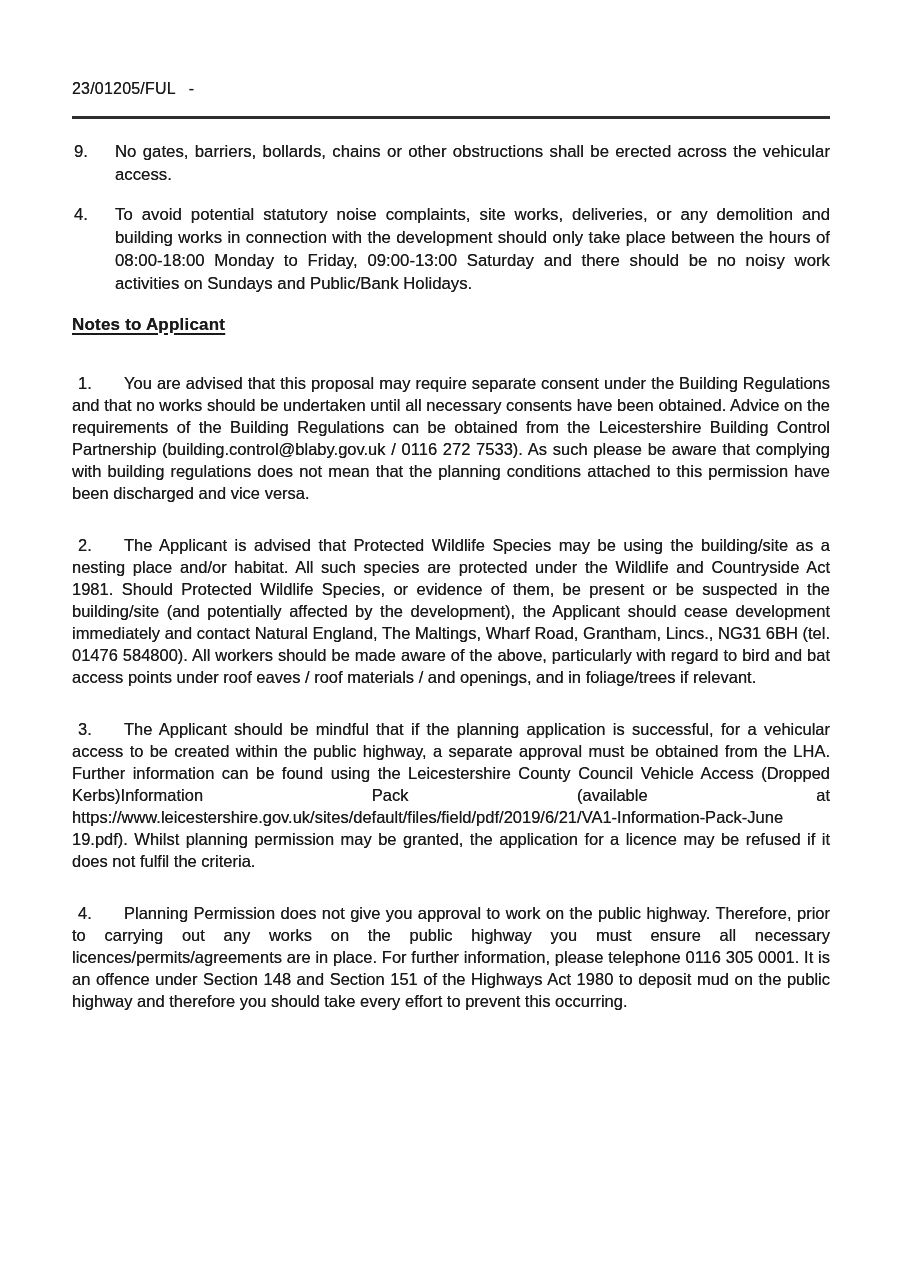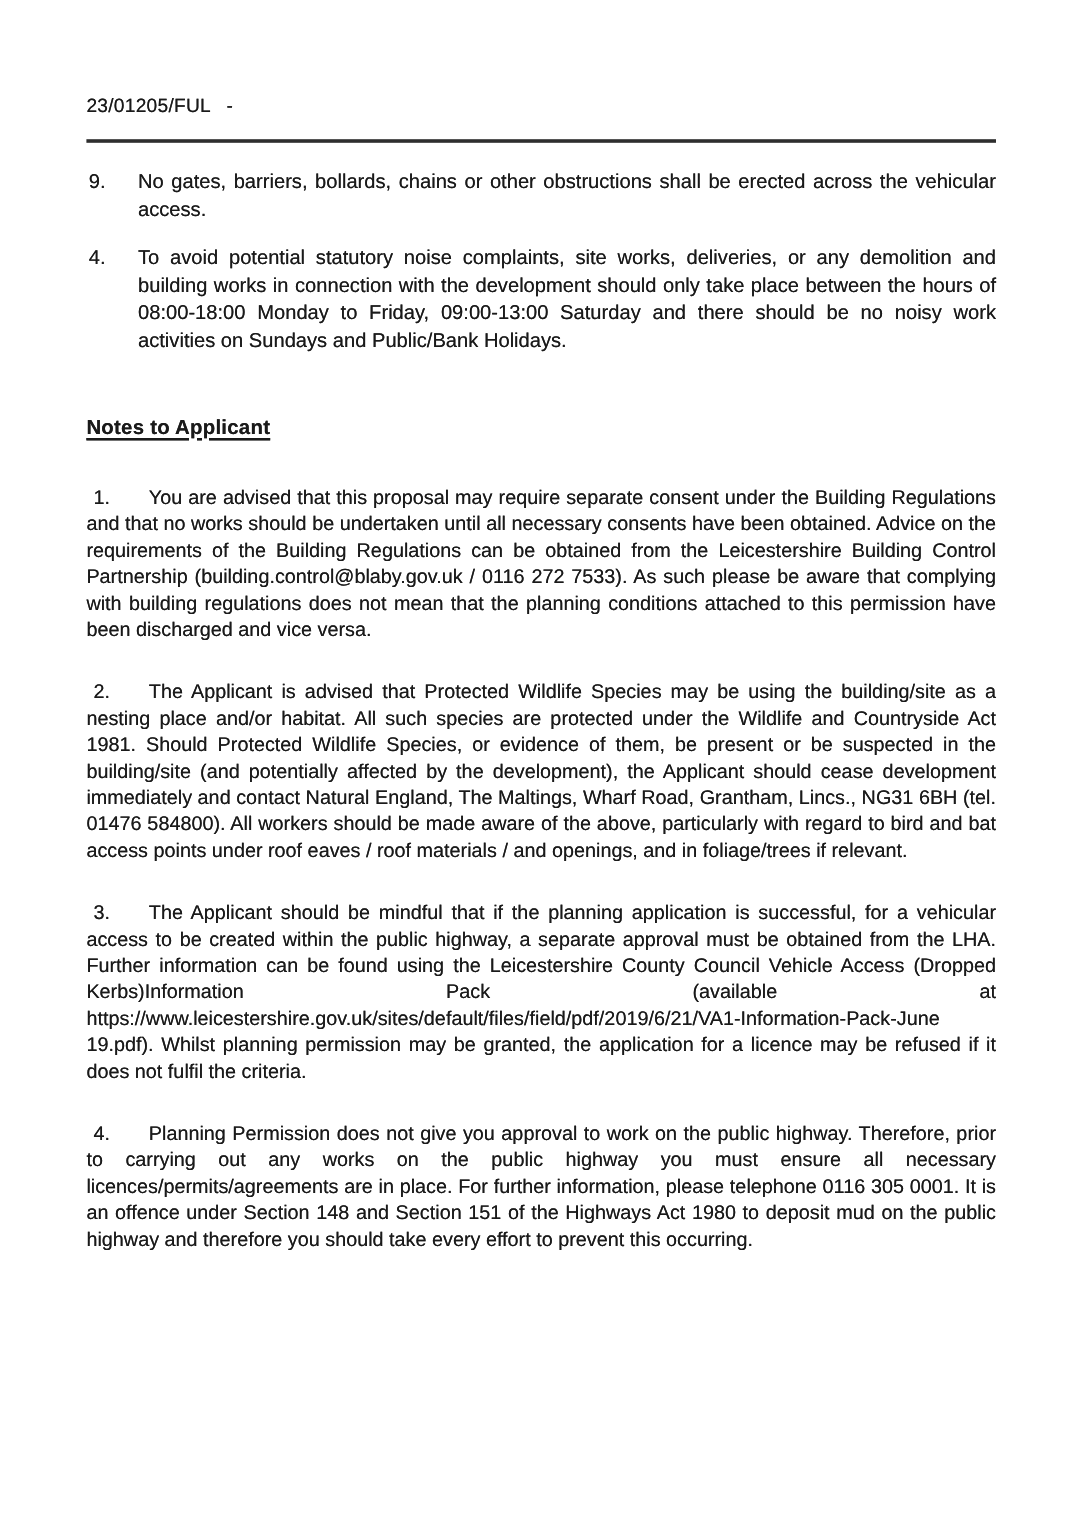--- a/index.html
+++ b/index.html
@@ -59,21 +59,21 @@
   .cond-9  { margin-top: 21px; }
   .cond-10 { margin-top: 17px; }
   .reason {
     margin-top: 20px;
     margin-left: 43px;
     font-size: 16.8px;
     line-height: 23px;
     text-align: justify;
   }
   .notes-heading {
-    margin-top: 52px;
+    margin-top: 20px;
     font-size: 17px;
     font-weight: 700;
     text-decoration: underline;
     text-decoration-thickness: 2px;
     text-underline-offset: 3px;
     letter-spacing: 0.2px;
   }
   .note {
     margin-top: 30px;
     font-size: 16.5px;

